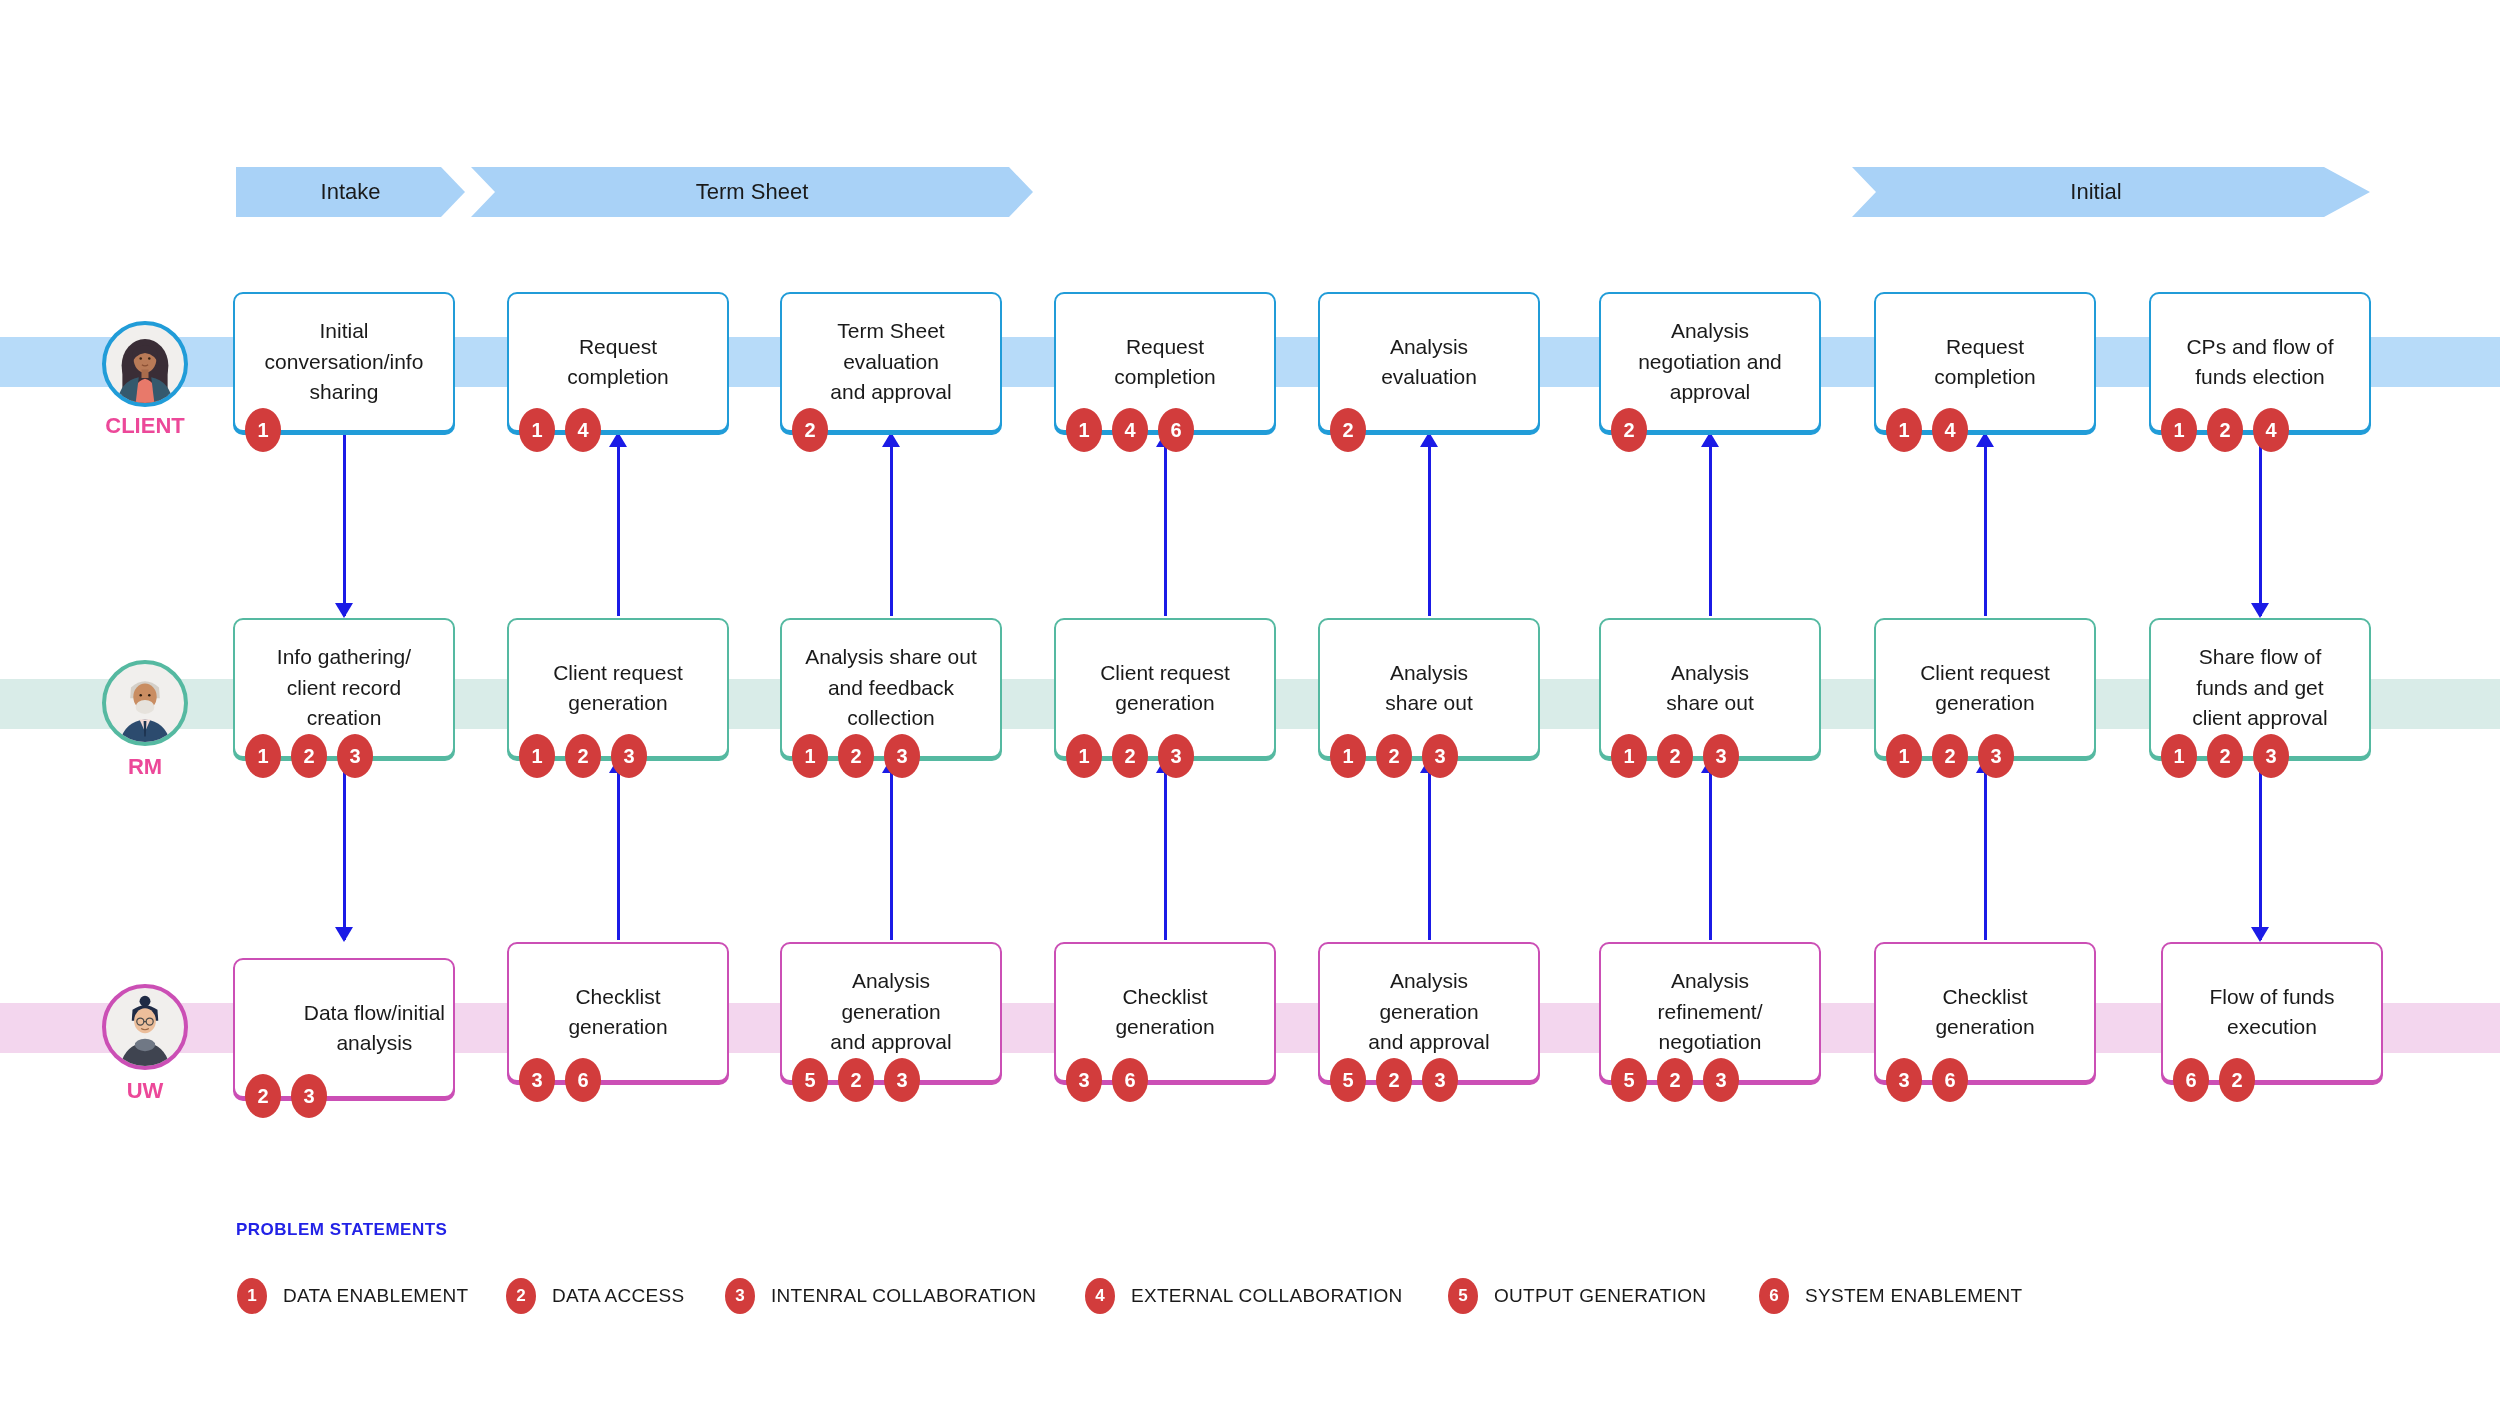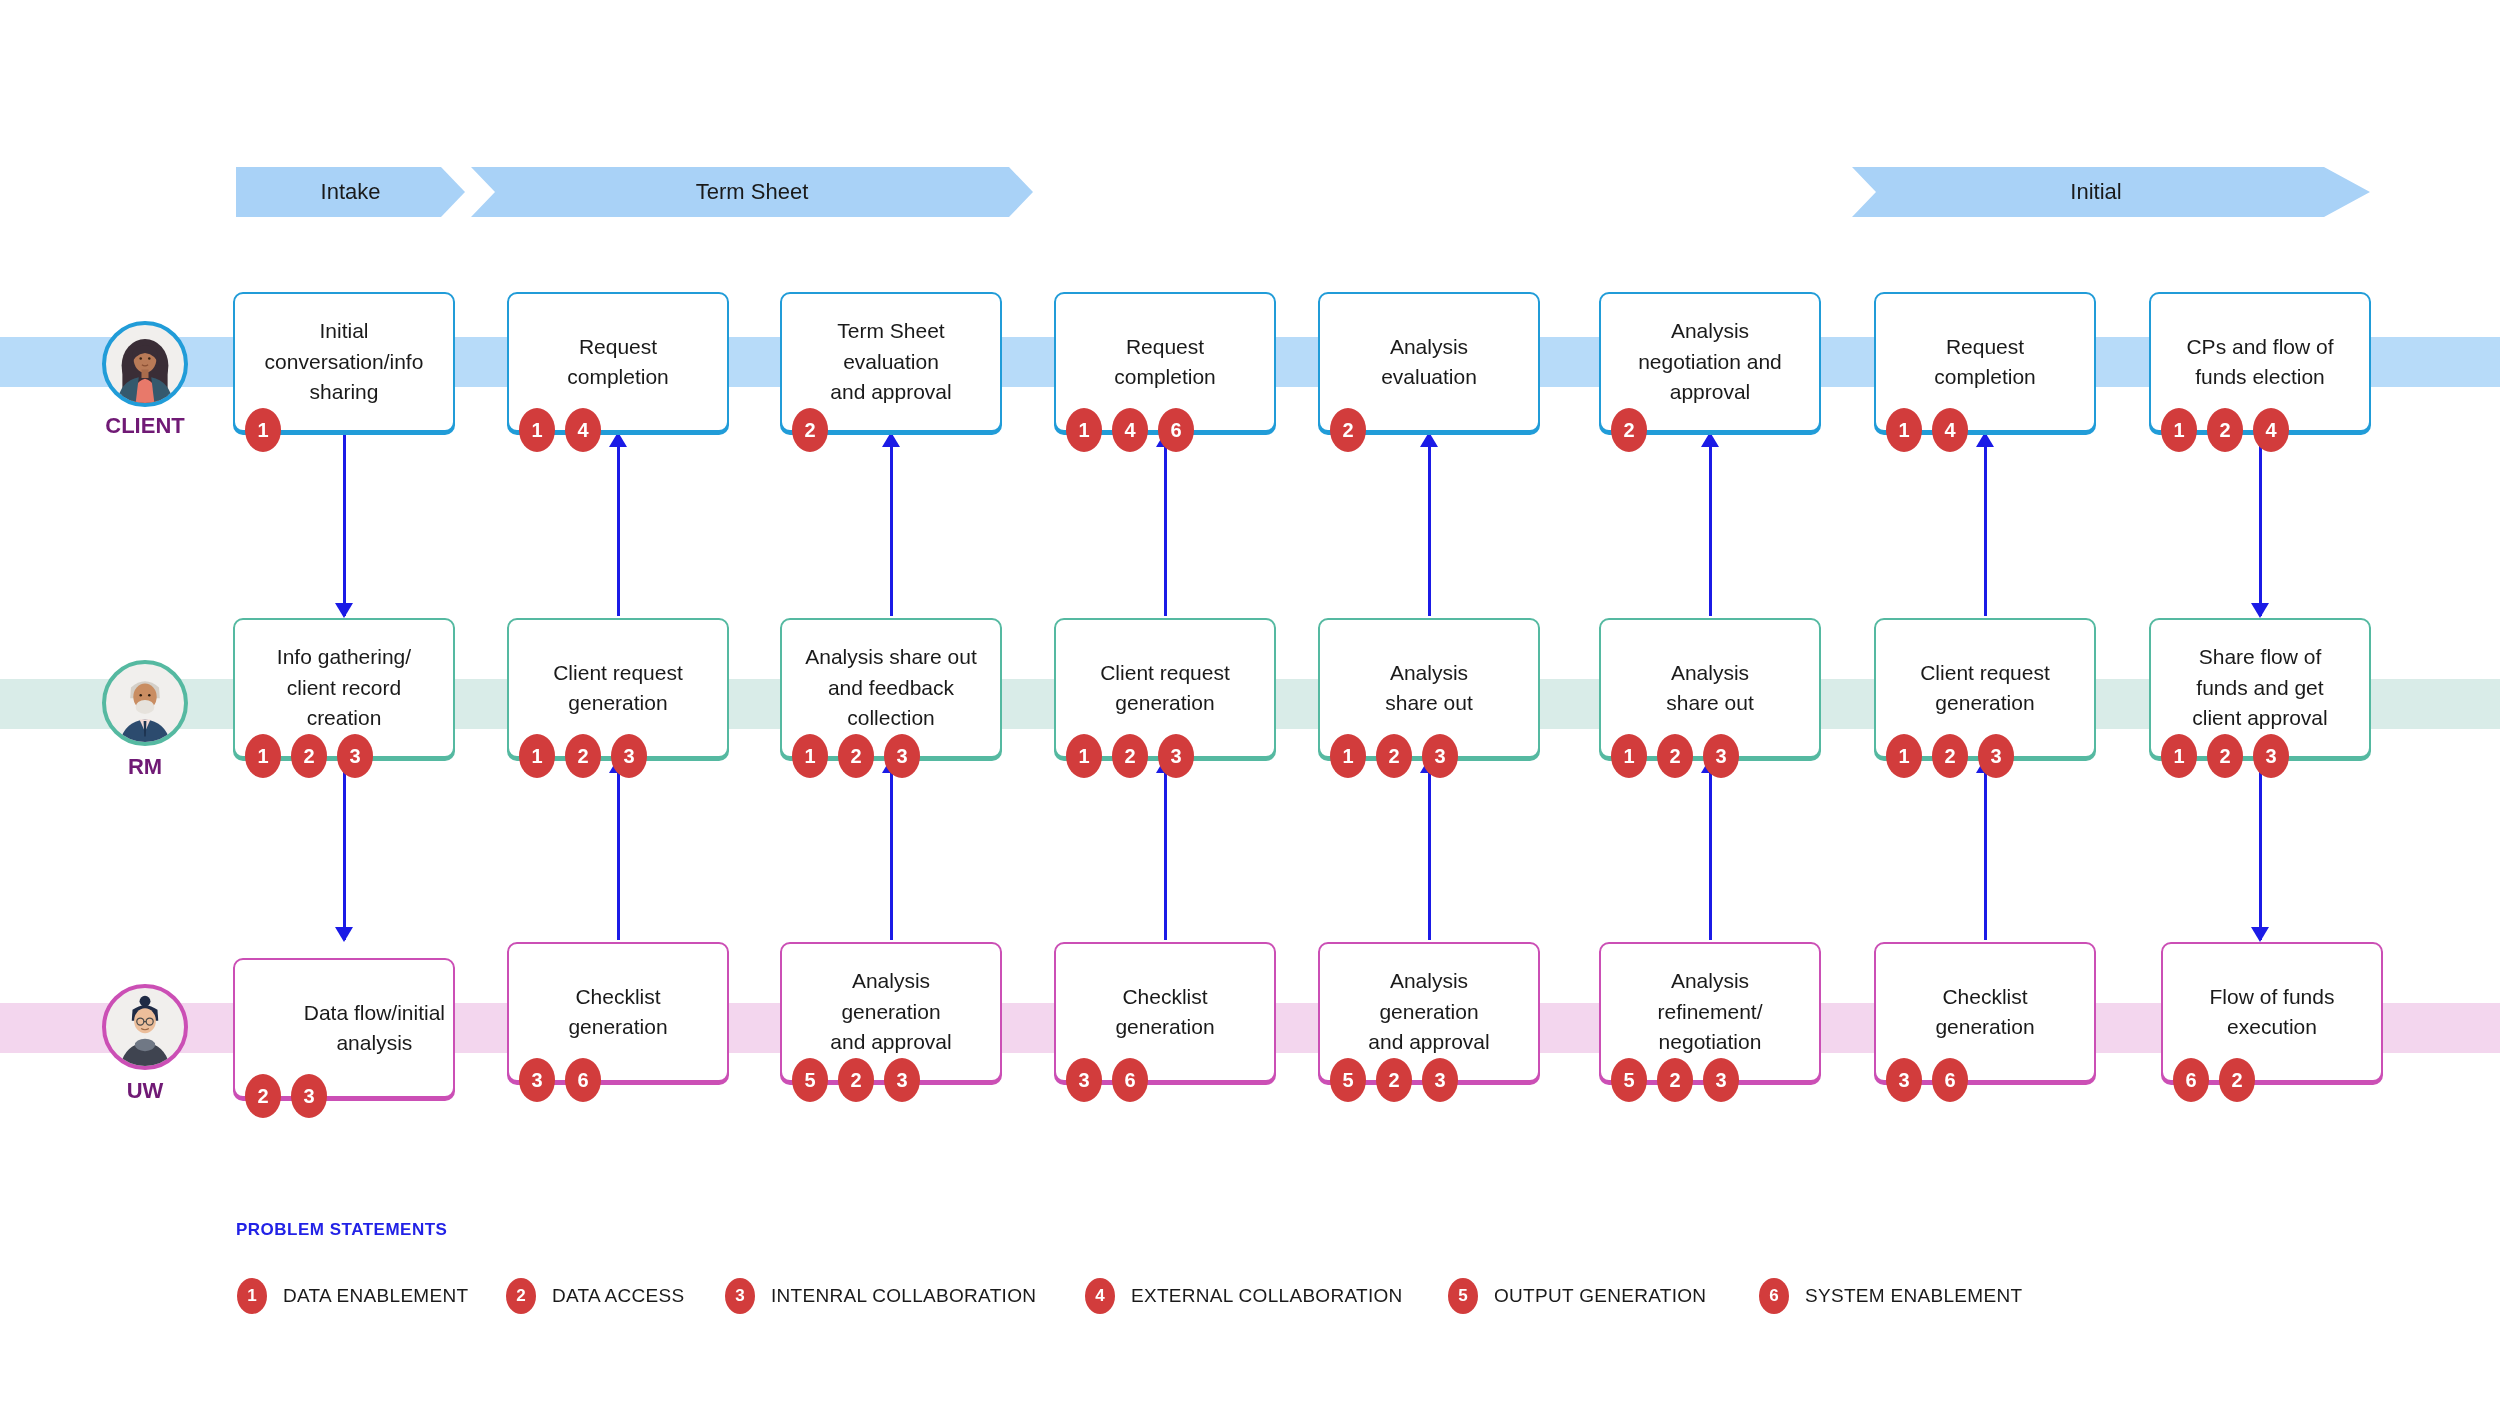--- a/index.html
+++ b/index.html
@@ -16,21 +16,21 @@
     clip-path:polygon(0 0, calc(100% - 24px) 0, 100% 50%, calc(100% - 24px) 100%, 0 100%, 24px 50%); }
   .phase-seg.first { clip-path:polygon(0 0, calc(100% - 24px) 0, 100% 50%, calc(100% - 24px) 100%, 0 100%); }
   .phase-seg.last  { clip-path:polygon(0 0, calc(100% - 46px) 0, 100% 50%, calc(100% - 46px) 100%, 0 100%, 24px 50%); padding-right:30px; }
   .phase-label { font-size:22px; font-weight:500; color:var(--ink); }
   
   .lane-band { position:absolute; left:0; width:2500px; height:50px; }
   
   .avatar { position:absolute; width:86px; height:86px; border-radius:50%;
     border:4px solid #000; overflow:hidden; background:#f1efed; z-index:4; }
   .lane-label { position:absolute; width:160px; text-align:center; font-size:22px;
-    font-weight:700; color:#701a75; z-index:4; }
+    font-weight:700; color:#ec4899; z-index:4; }
   
   .box { position:absolute; width:222px; height:140px; background:#ffffff;
     border:2.5px solid #000; border-radius:10px; display:flex; align-items:center;
     justify-content:center; z-index:2; }
   .box.client { border-color:var(--client-accent); box-shadow:0 3px 0 0 var(--client-accent); }
   .box.rm     { border-color:var(--rm-accent);     box-shadow:0 3px 0 0 var(--rm-accent); }
   .box.uw     { border-color:var(--uw-accent);     box-shadow:0 3px 0 0 var(--uw-accent); }
   .box-title { font-size:21px; font-weight:500; color:var(--ink); text-align:center;
     line-height:1.45; white-space:pre-line; padding:0 8px; }
   .badge-row { position:absolute; left:10px; bottom:-22px; display:flex; gap:10px; z-index:3; }

